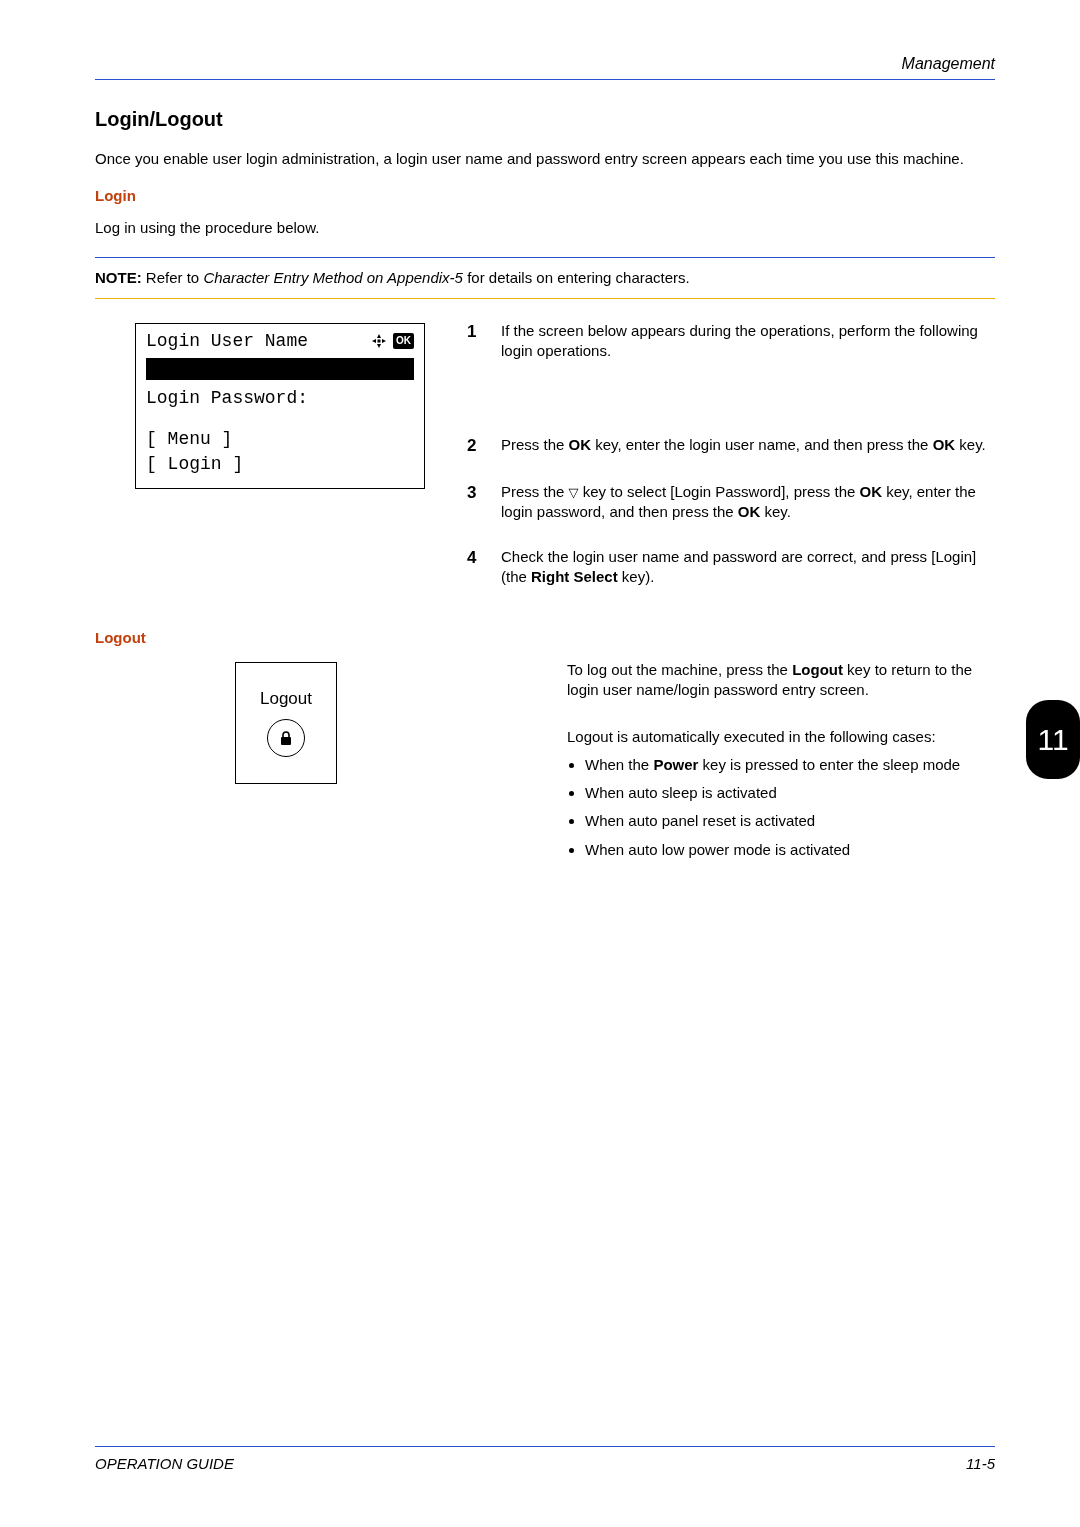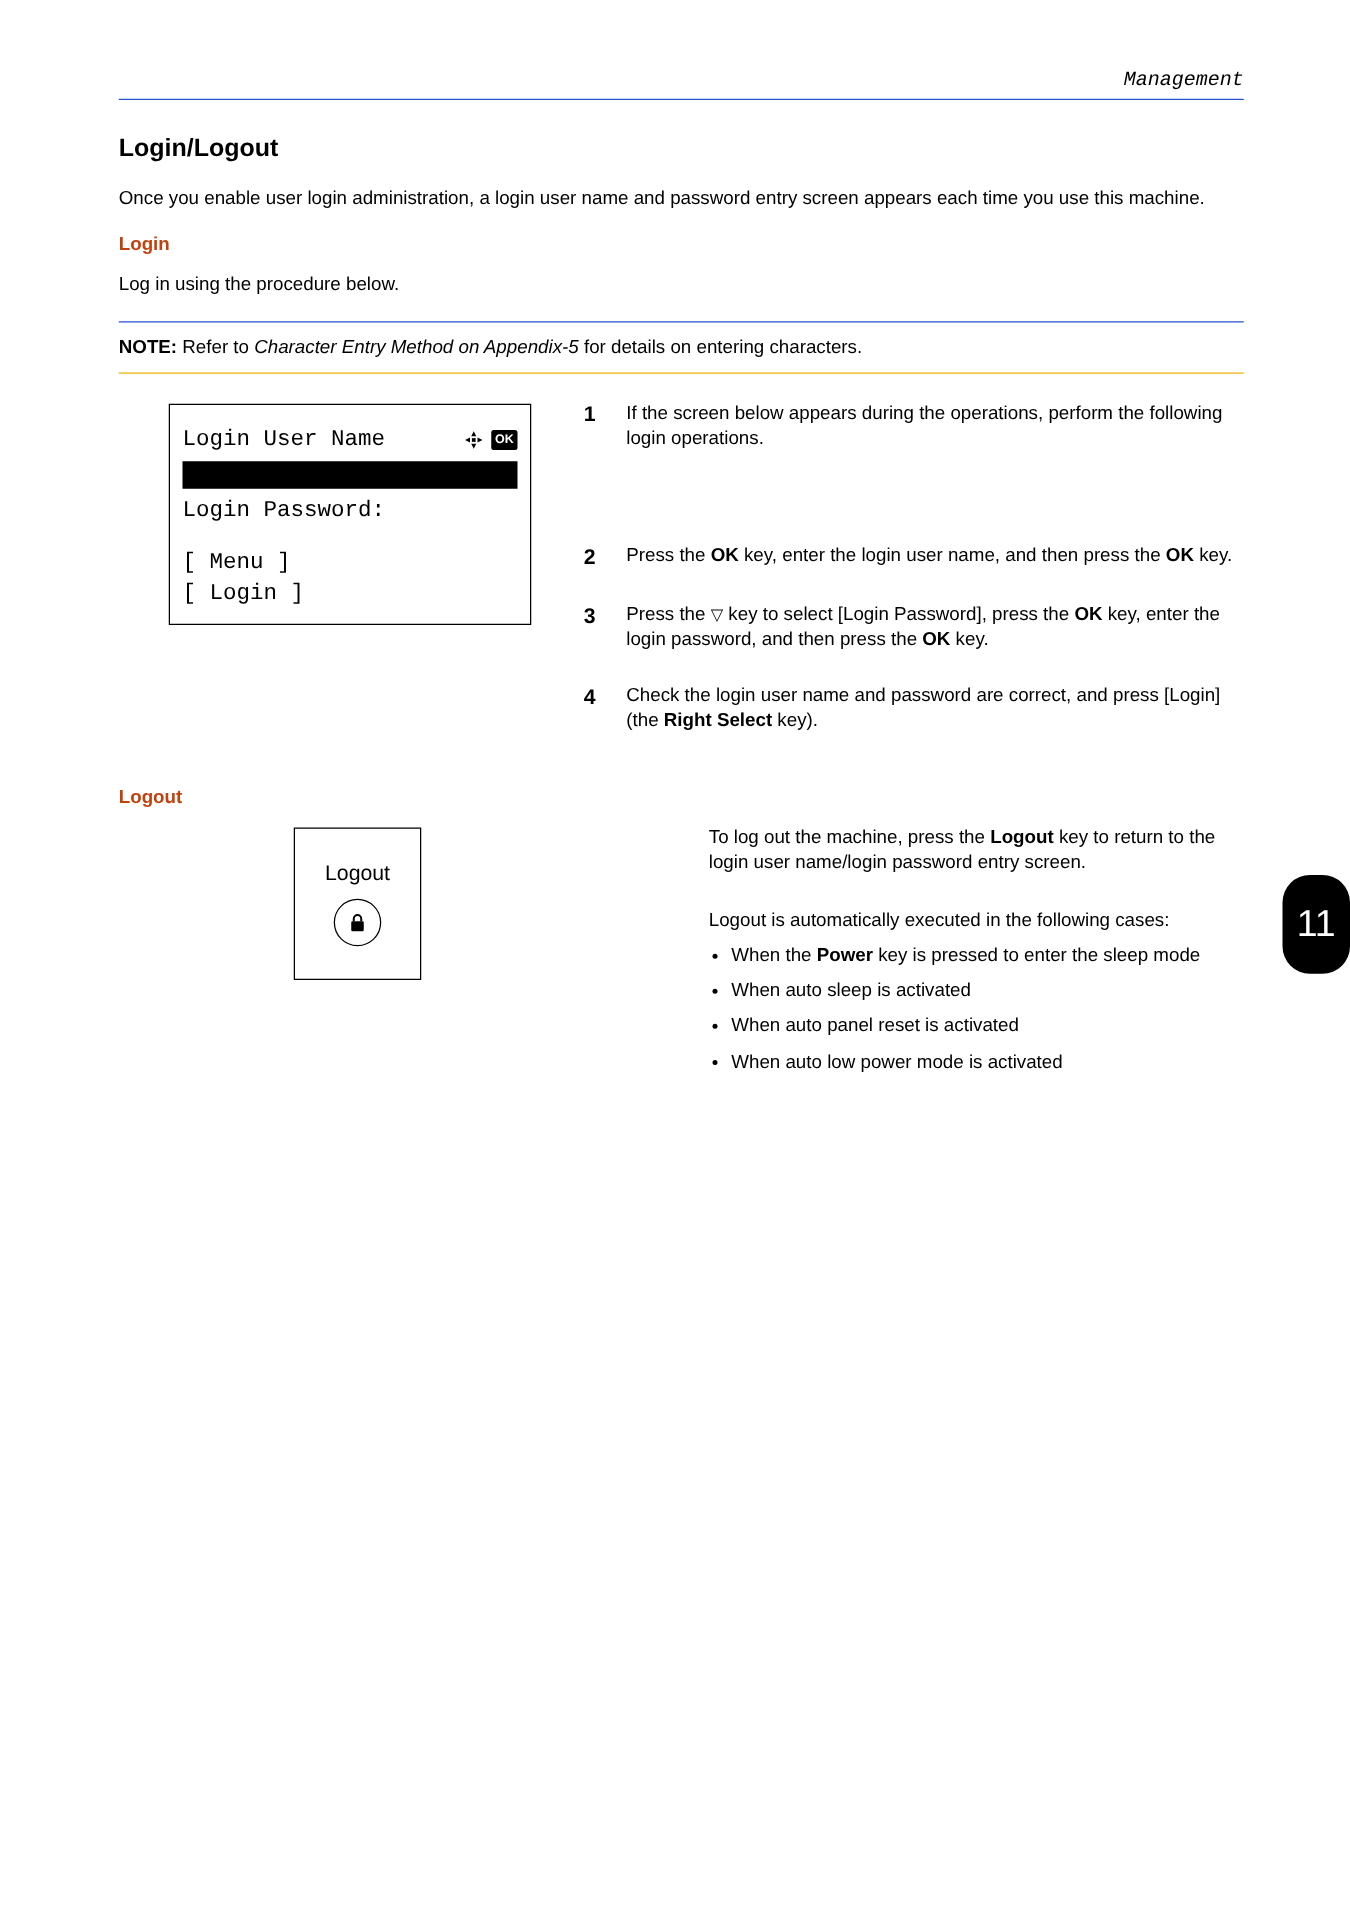--- a/index.html
+++ b/index.html
@@ -16,21 +16,20 @@
     position: relative;
     box-sizing: border-box;
     padding: 55px 85px 0 95px;
   }
   .header-row {
     display: flex;
     justify-content: flex-end;
     font-style: italic;
     font-size: 16px;
     margin-bottom: 4px;
-    font-family: Liberation Mono, monospace;
   }
   .hr-top {
     border: none;
     border-top: 1.5px solid #2a4fcf;
     margin: 6px 0 28px 0;
   }
   .section-title {
     font-weight: bold;
     font-size: 20px;
     margin-bottom: 18px;
@@ -67,21 +66,21 @@
     flex: 0 0 310px;
     padding-left: 40px;
   }
   .right-col {
     flex: 1;
   }
   
   .lcd {
     border: 1.5px solid #000;
     width: 290px;
-    padding: 16px 10px 10px 10px;
+    padding: 5px 10px 10px 10px;
     font-family: "Courier New", monospace;
     font-size: 18px;
     line-height: 1.4;
     box-sizing: border-box;
     margin-top: 2px;
   }
   .lcd-row1 {
     display: flex;
     align-items: center;
     justify-content: space-between;
@@ -308,14 +307,21 @@
         </li>
         <li>When auto sleep is activated</li>
         <li>When auto panel reset is activated</li>
         <li>When auto low power mode is activated</li>
       </ul>
     </div>
   </div>
 
   <div class="chapter-tab">11</div>
 
+  <div class="footer">
+    <hr class="footer-line">
+    <div class="footer-row">
+      <span>OPERATION GUIDE</span>
+      <span>11-5</span>
+    </div>
+  </div>
 
 </div>
 
 </body></html>

